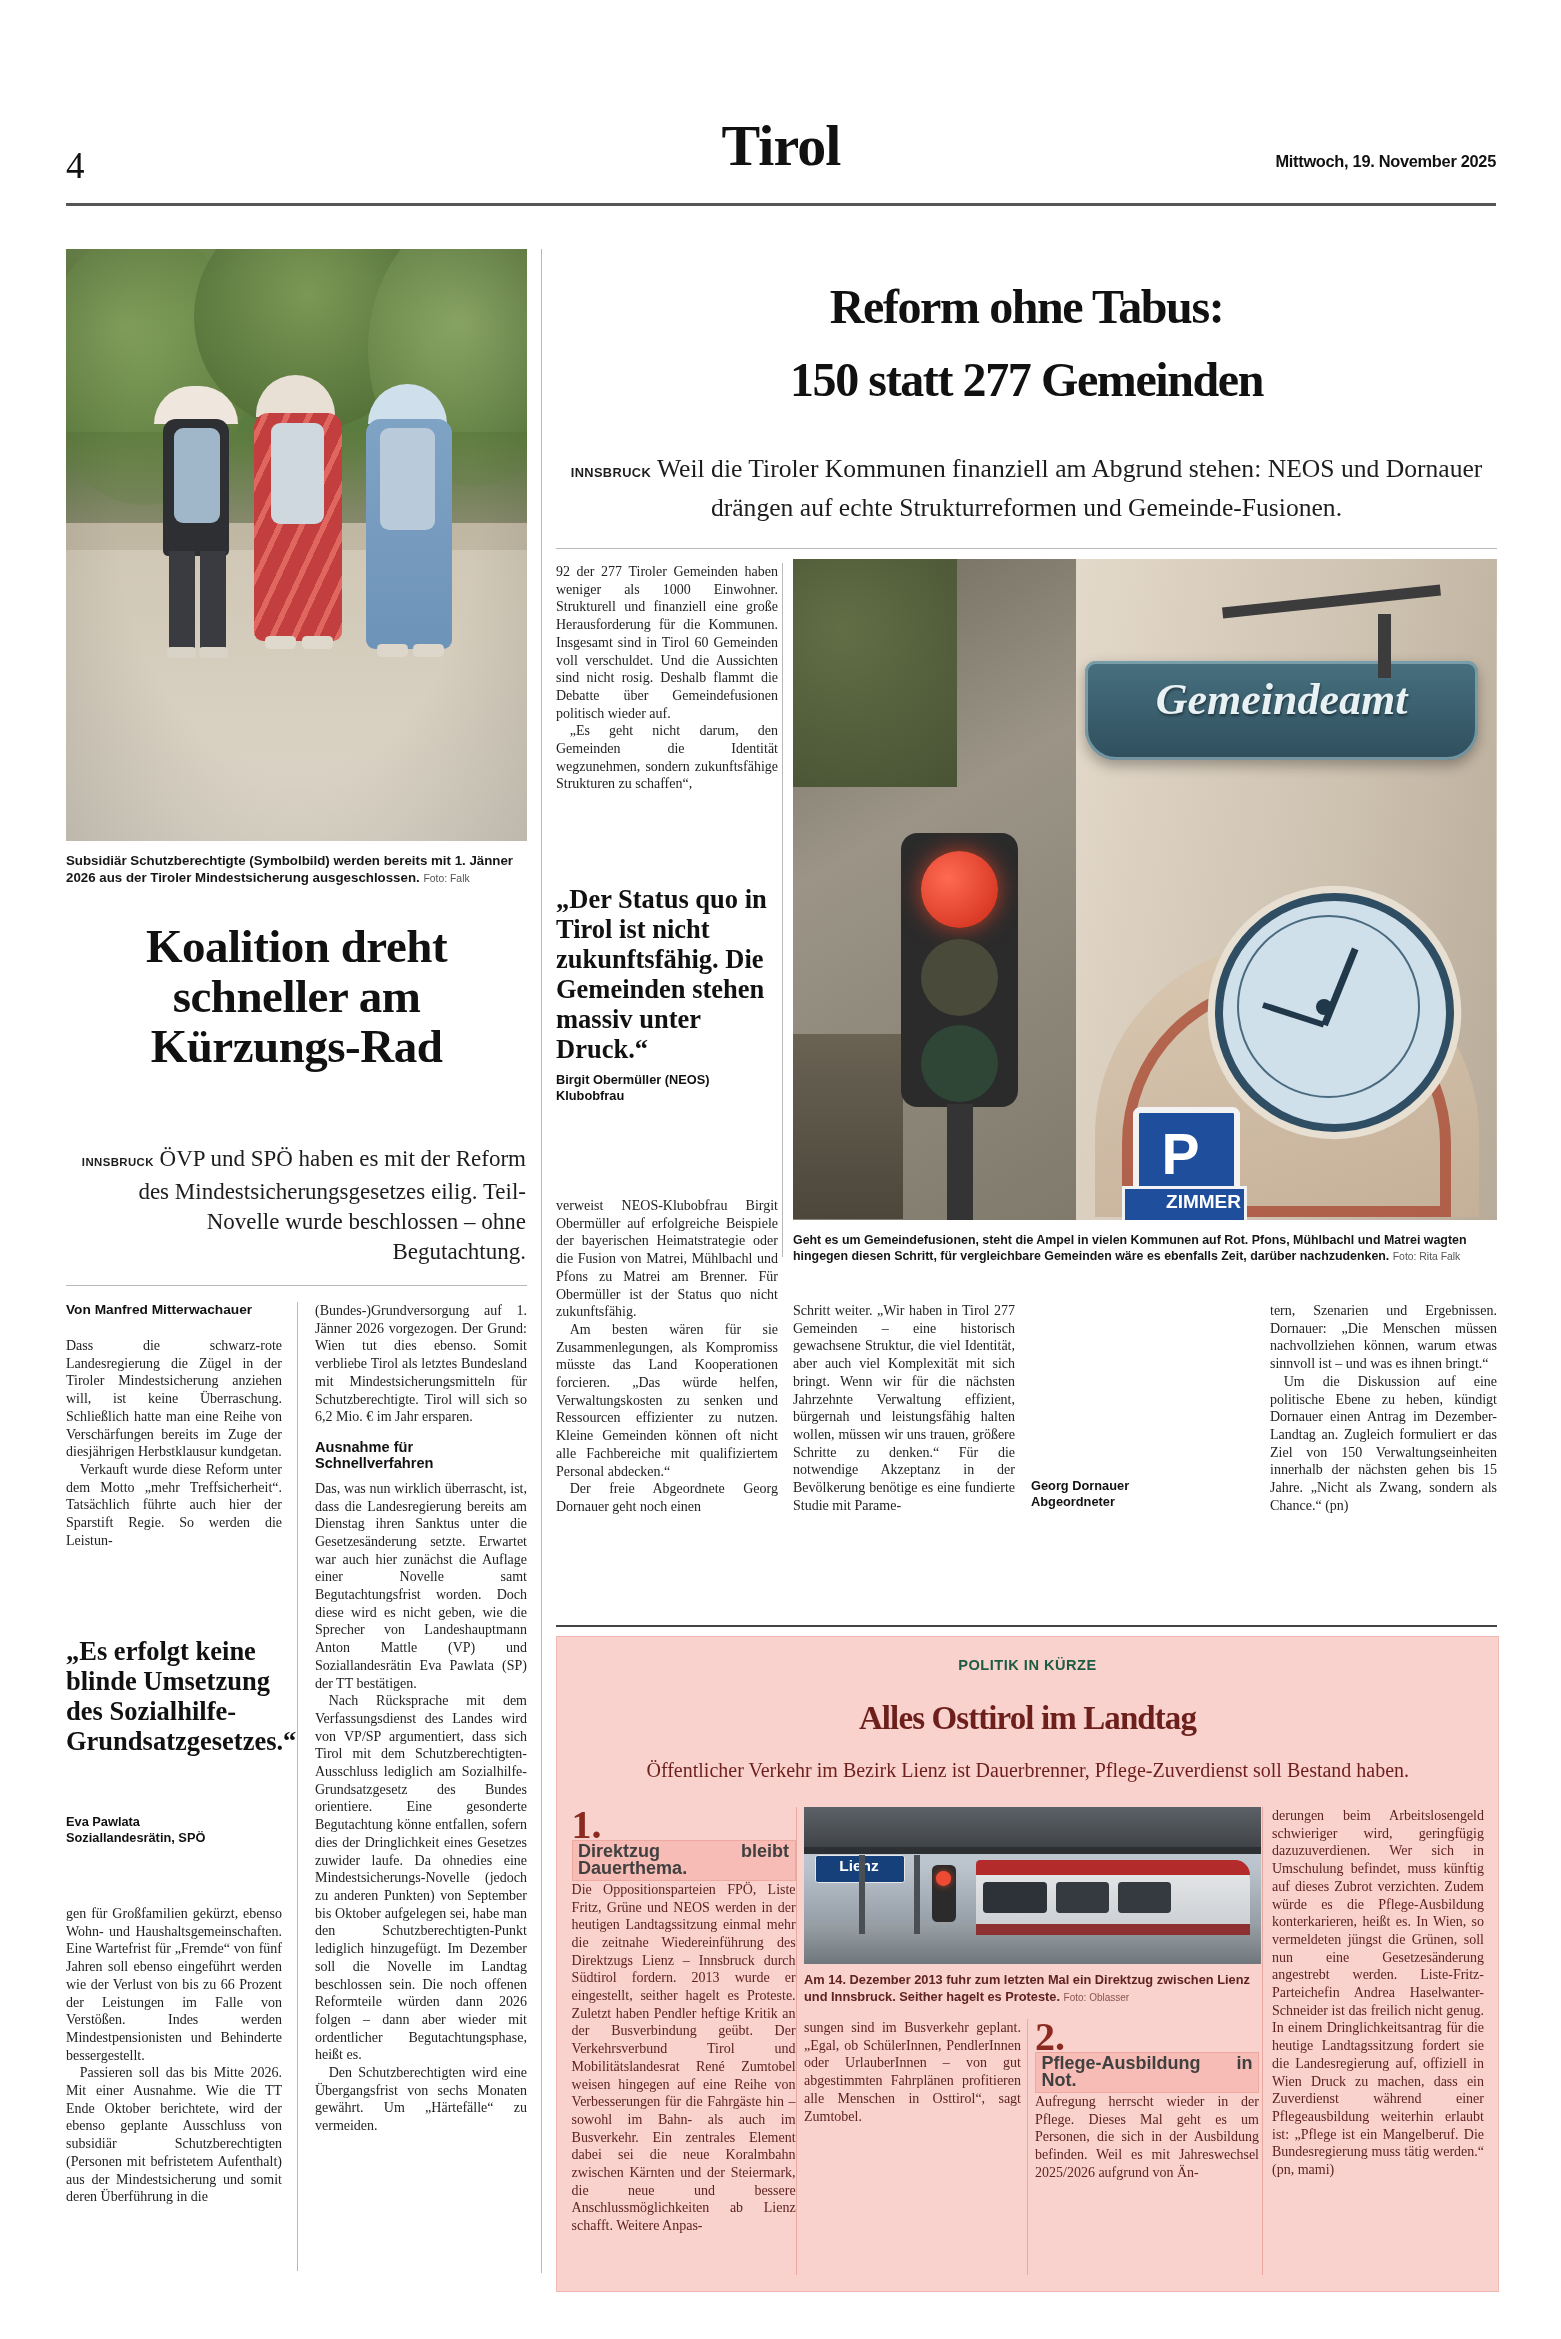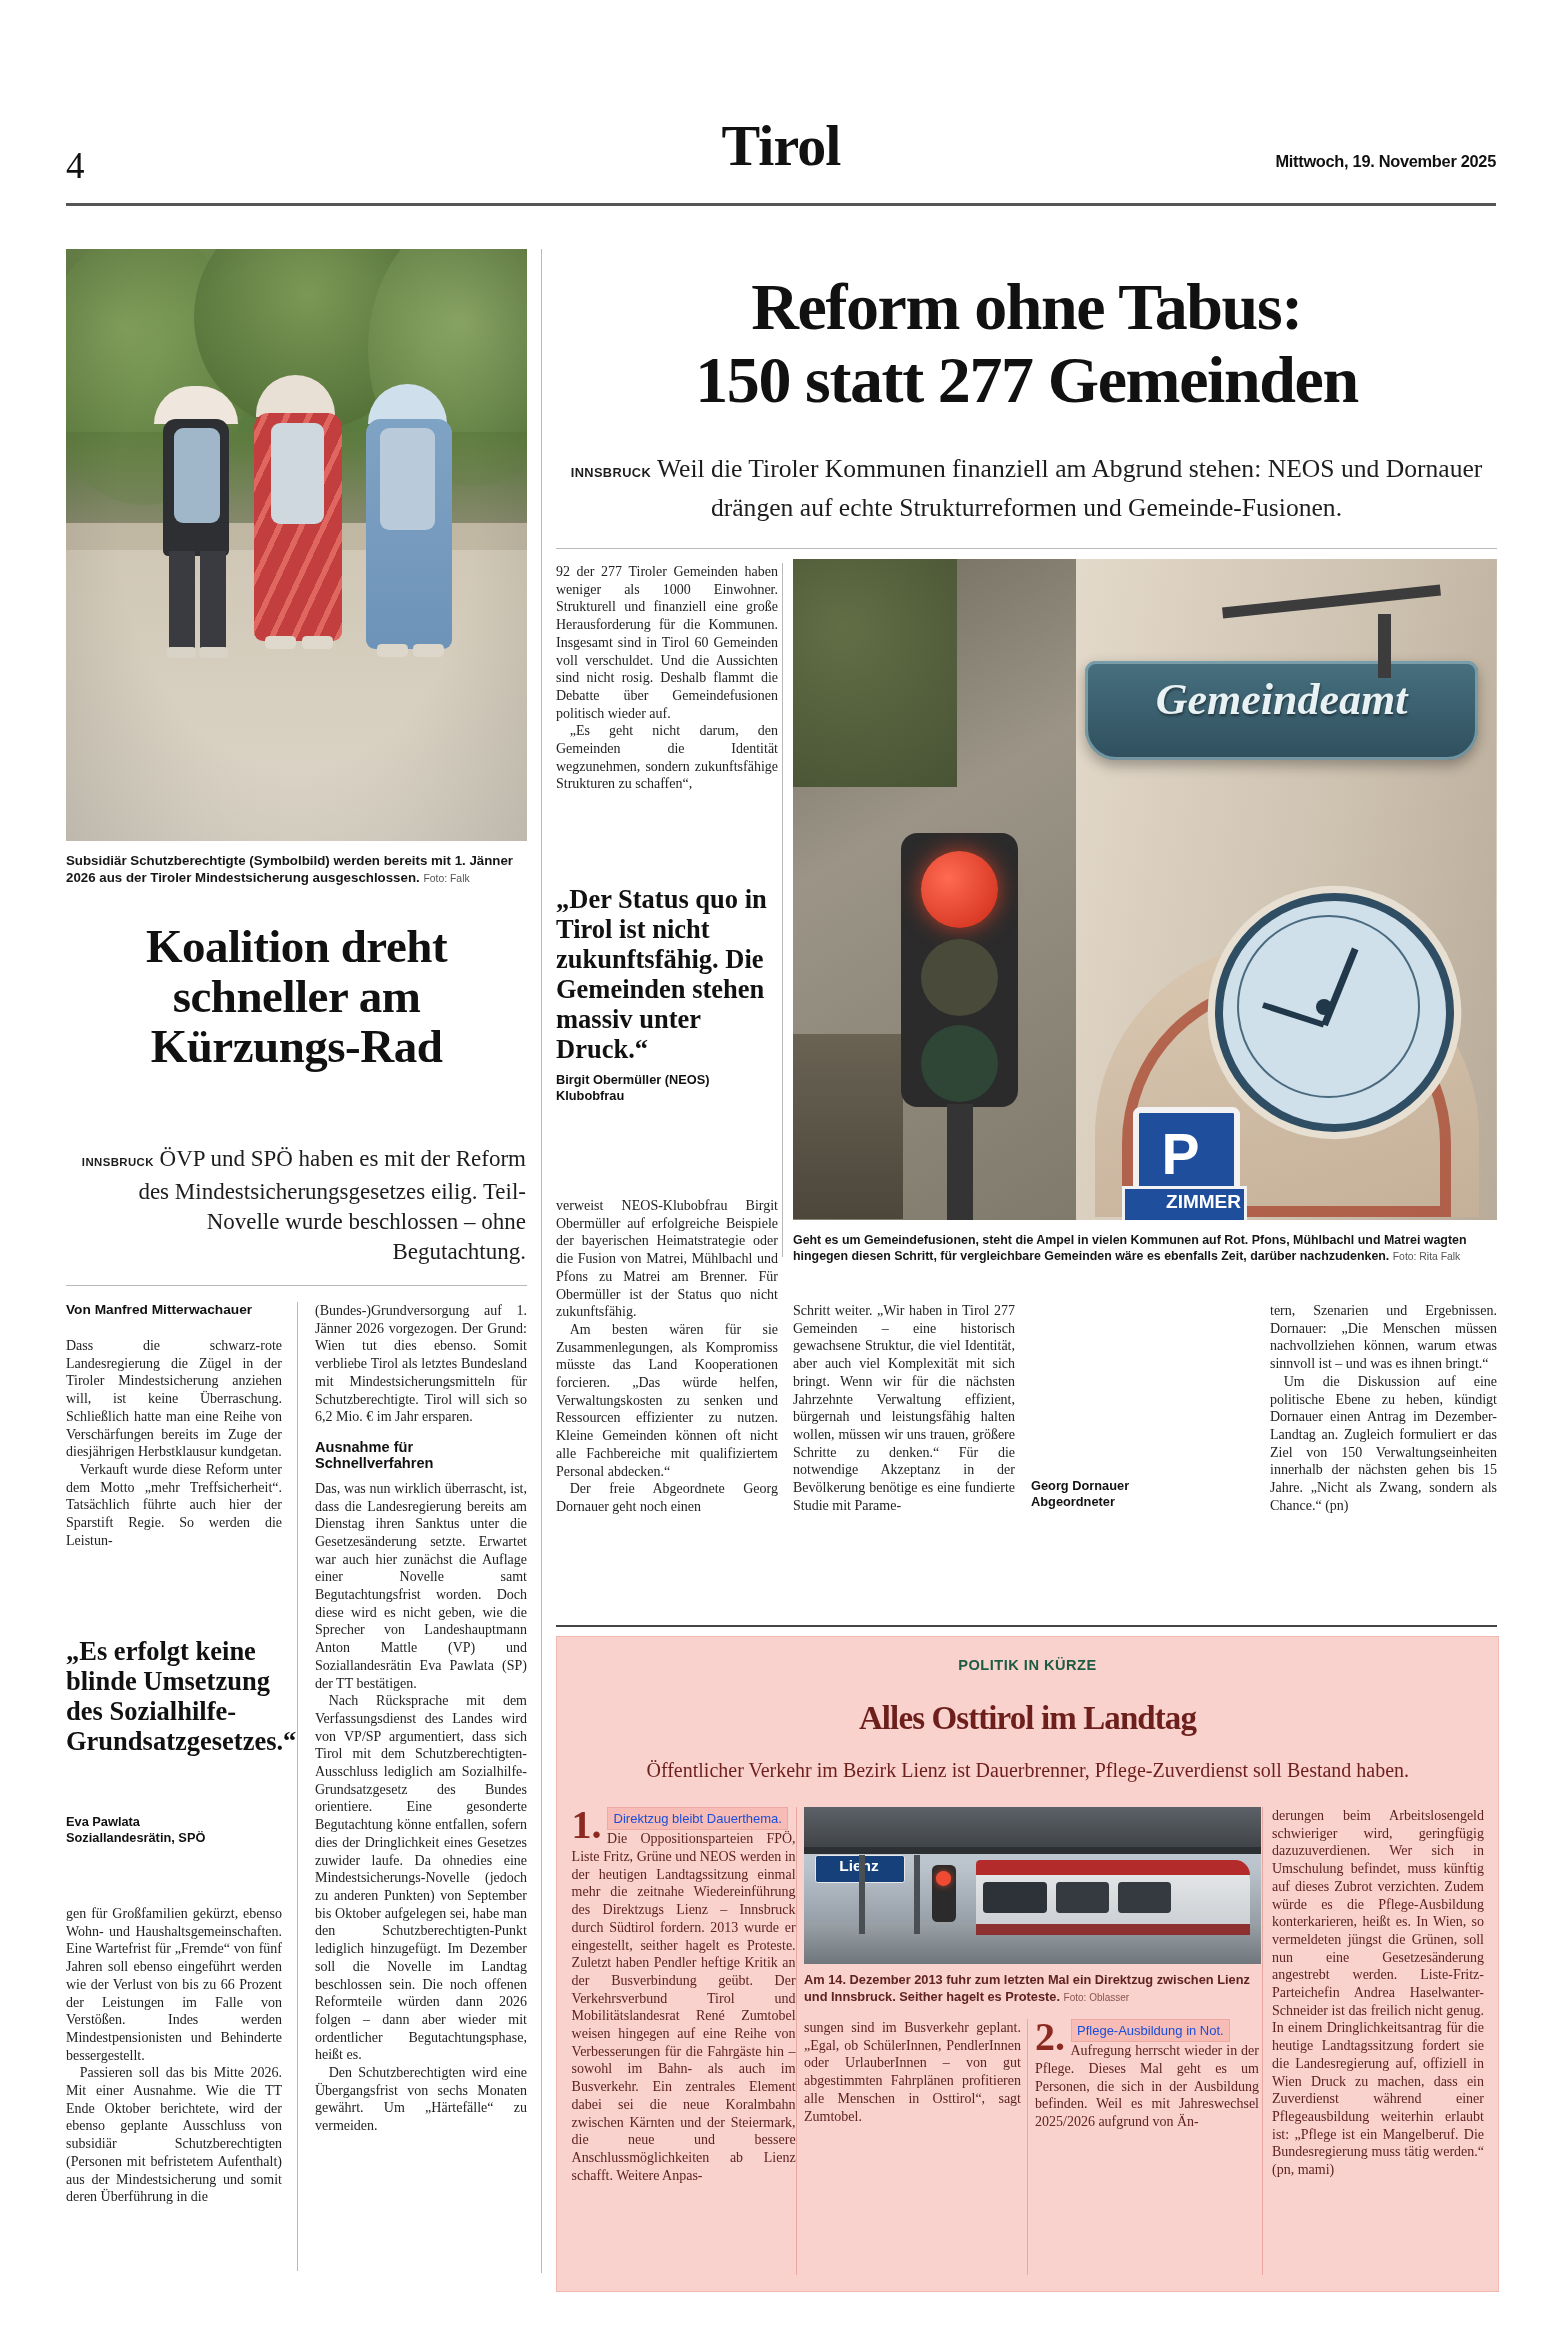--- a/index.html
+++ b/index.html
@@ -31,34 +31,34 @@
   .subhead{font-family:"Liberation Sans",sans-serif;font-weight:700;font-size:14.6px;color:#111;}
   .pullquote{font-family:"Liberation Serif",serif;font-weight:700;font-size:26.5px;line-height:30px;color:#111;}
   .pq-attr{font-family:"Liberation Sans",sans-serif;font-weight:700;font-size:12.8px;line-height:16.4px;color:#111;}
 
   .col{position:absolute;}
   .vrule{position:absolute;width:0.9px;background:#b9b9b9;}
   .hrule{position:absolute;height:0.9px;background:#b9b9b9;}
   .hrule-dark{position:absolute;height:1.8px;background:#444;}
 
   
-  .mainhead{position:absolute;font-family:"Liberation Serif",serif;font-weight:700;font-size:66px;line-height:73px;text-align:center;color:#111;letter-spacing:-1.4px;}
+  .mainhead{position:absolute;font-family:"Liberation Serif",serif;font-weight:700;font-size:48px;line-height:73px;text-align:center;color:#111;letter-spacing:-1.4px;}
   .mainstand{position:absolute;font-family:"Liberation Serif",serif;font-size:25.6px;line-height:35px;text-align:center;color:#1d1d1d;}
 
   
   .photo{position:absolute;overflow:hidden;}
 
   
   .pinkbox{position:absolute;background:#f9d2cd;border:0.9px solid #f2b9b2;}
   .pink-kicker{font-family:"Liberation Sans",sans-serif;font-weight:700;font-size:14.6px;letter-spacing:0.5px;color:#1d5c42;text-align:center;}
   .pink-head{font-family:"Liberation Serif",serif;font-weight:700;font-size:33px;line-height:57px;text-align:center;color:#6d1f1c;letter-spacing:-0.9px;}
   .pink-stand{font-family:"Liberation Serif",serif;font-size:20px;line-height:25.6px;text-align:center;color:#6d1f1c;}
   .pink-body{font-family:"Liberation Serif",serif;font-size:14px;line-height:17.7px;text-align:justify;hyphens:auto;color:#5e2220;}
   .numtag{font-family:"Liberation Serif",serif;font-weight:700;font-size:40px;line-height:31px;color:#8c2a22;float:left;margin:1.8px 5.5px 0 0;}
-  .lede-label{display:inline-block;background:#f6bcb5;color:#1d4ed8;font-family:"Liberation Sans",sans-serif;font-weight:400;font-size:13px;padding:1.8px 5.5px;border:0.9px solid #eda9a1;}
+  .lede-label{display:inline-block;background:#f6bcb5;color:#404040;font-family:"Liberation Sans",sans-serif;font-weight:700;font-size:18px;padding:1.8px 5.5px;border:0.9px solid #eda9a1;}
   .pink-cap{font-family:Liberation Sans, sans-serif;font-weight:700;font-size:12.8px;line-height:17px;color:#5e2220;}
   .pink-cap .credit{font-weight:400;font-size:10px;color:#8a5450;}
   .pink-vrule{position:absolute;width:0.9px;background:#e8a79f;}
 
   
   .ph-bg{position:absolute;inset:0;}
   .fig{position:absolute;}
 </style>
 </head>
 <body>

